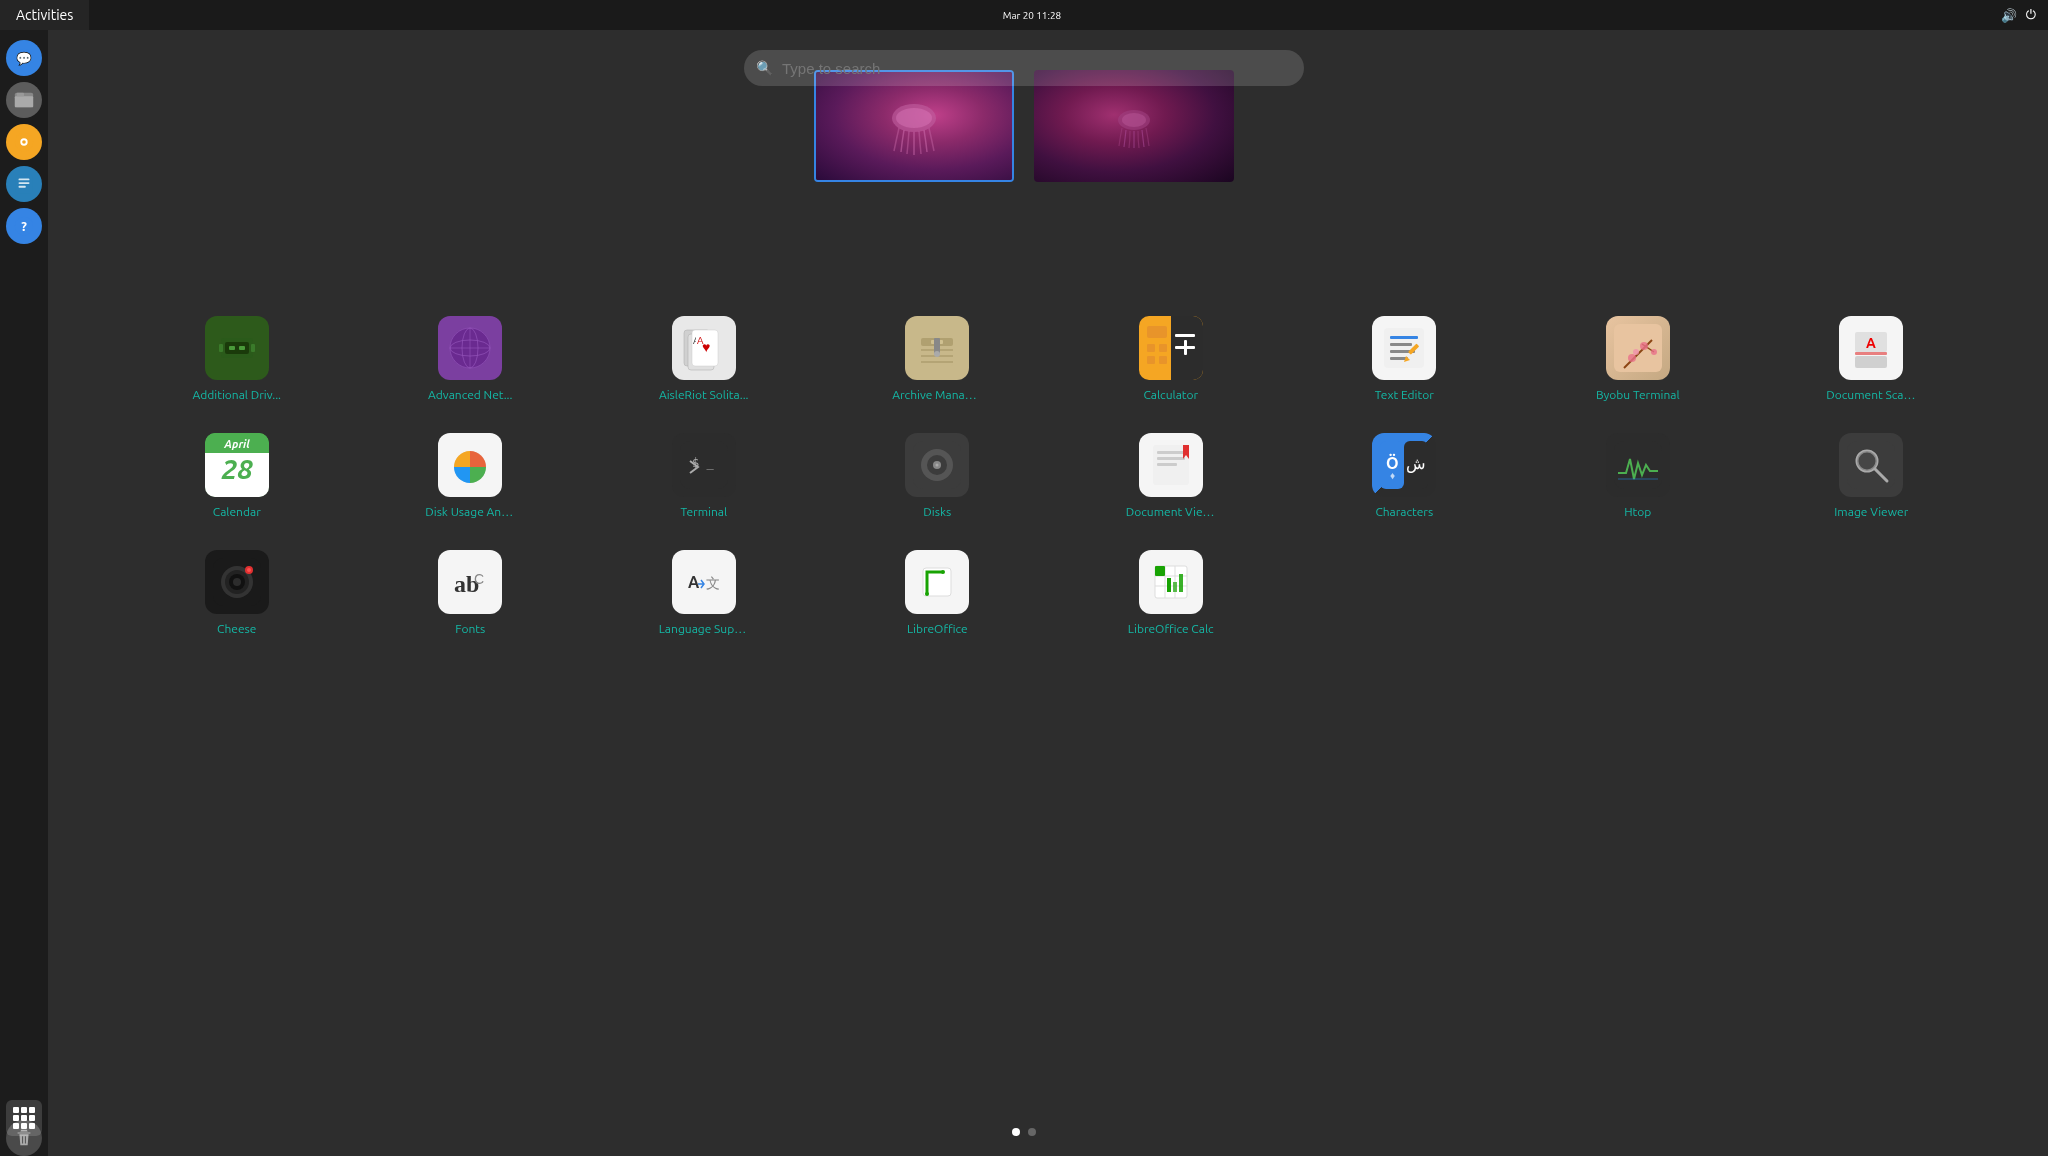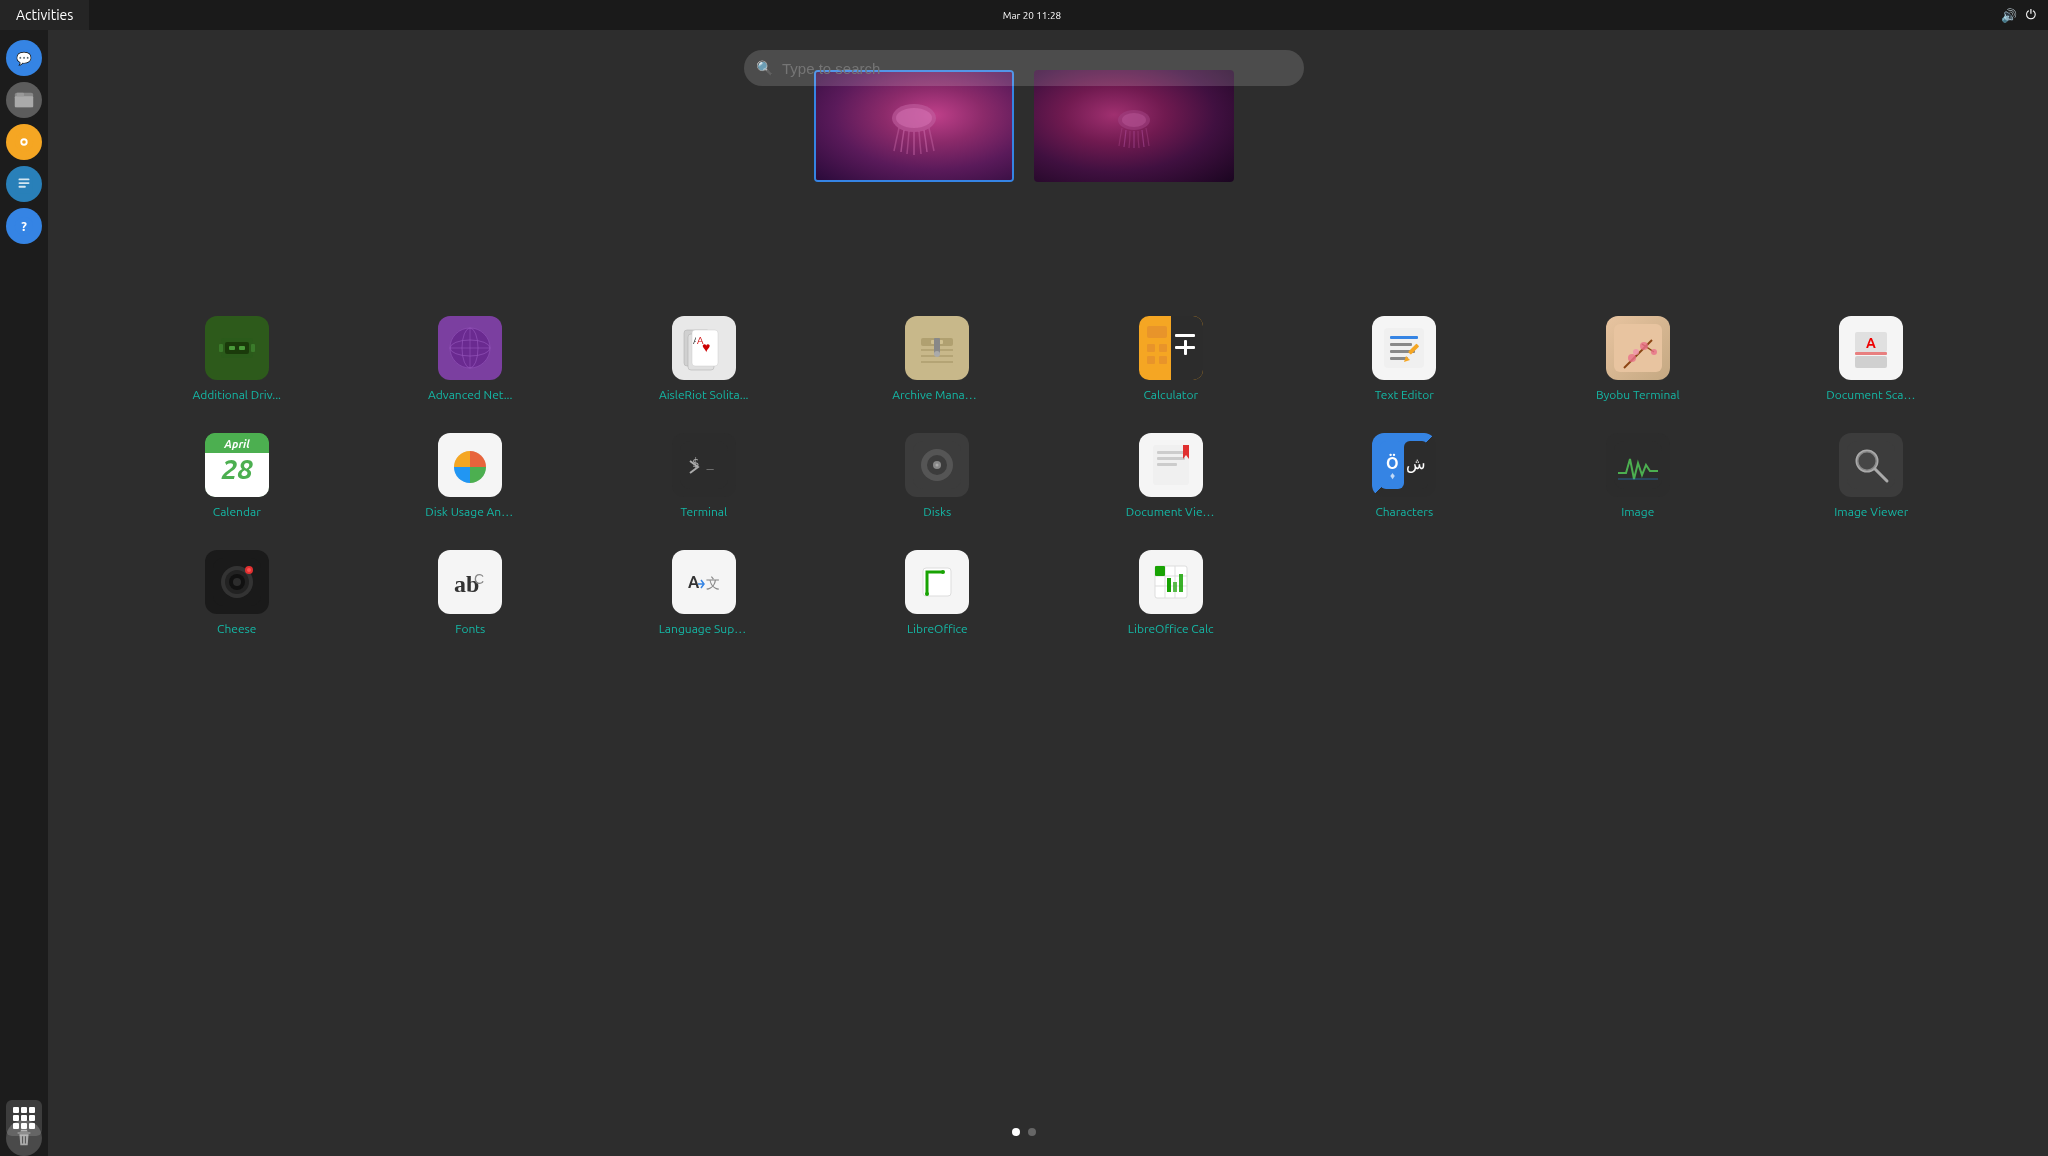--- a/index.html
+++ b/index.html
@@ -631,21 +631,21 @@
 
   <div class="app-item">
     <div class="app-icon icon-htop">
       <svg width="48" height="48" viewBox="0 0 48 48">
         <rect width="48" height="48" rx="10" fill="#2c2c2c"></rect>
 
         <polyline points="4,32 12,32 16,18 20,38 24,22 28,34 32,24 36,30 44,30" fill="none" stroke="#4caf50" stroke-width="2"></polyline>
         <polyline points="4,38 44,38" fill="none" stroke="#2196f3" stroke-width="1" opacity="0.5"></polyline>
       </svg>
     </div>
-    <span class="app-label">Image</span>
+    <span class="app-label">Htop</span>
   </div>
 
   <div class="app-item">
     <div class="app-icon icon-imageviewer">
       <svg width="48" height="48" viewBox="0 0 48 48">
         <rect width="48" height="48" rx="10" fill="#3c3c3c"></rect>
 
         <circle cx="20" cy="20" r="10" fill="none" stroke="#aaa" stroke-width="3"></circle>
         <circle cx="20" cy="20" r="10" fill="#555" opacity="0.4"></circle>
         <line x1="28" y1="28" x2="40" y2="40" stroke="#aaa" stroke-width="3" stroke-linecap="round"></line>

